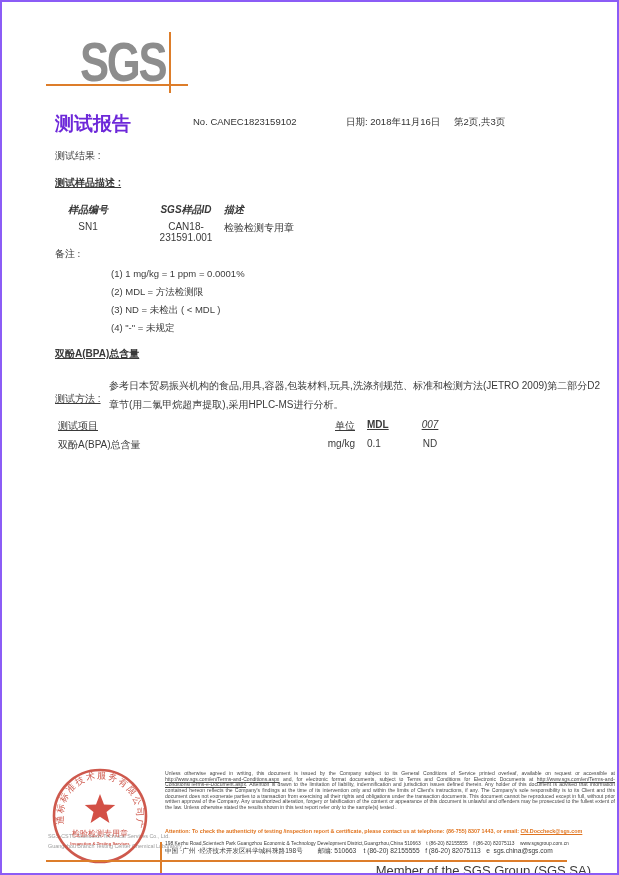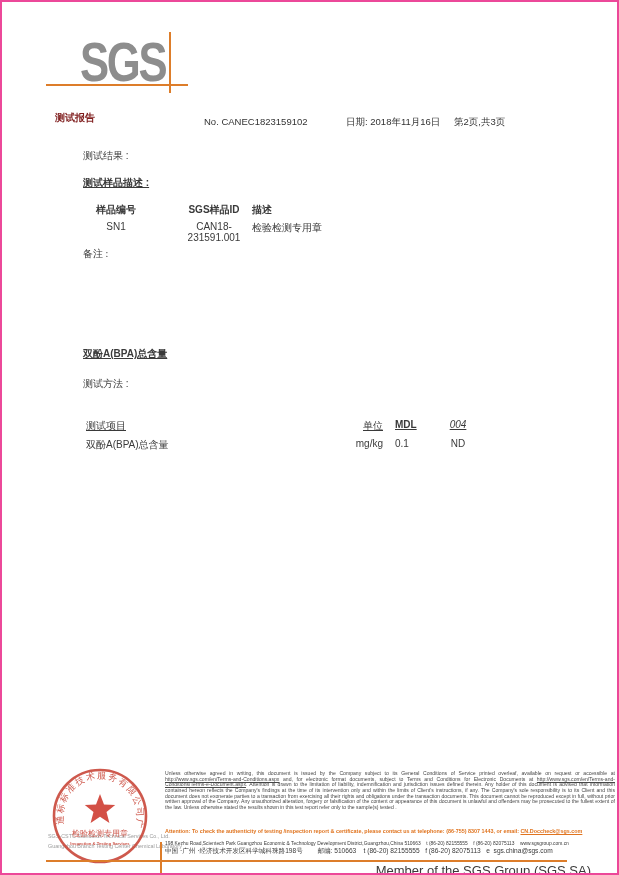--- a/index.html
+++ b/index.html
@@ -1,49 +1,49 @@
 <!DOCTYPE html>
 <html><head>
 <meta charset="utf-8">
 <style>
   html,body { margin:0; padding:0; background:#e8e8e8; }
   .page {
     position:relative; width:619px; height:875px; background:#ffffff;
     font-family:"Liberation Sans", sans-serif; color:#3c3c3c;
-    border:2px solid #ec4899; box-sizing:border-box; overflow:hidden;
+    border:2px solid #8b5cf6; box-sizing:border-box; overflow:hidden;
   }
   .abs { position:absolute; }
   
   .logo-text {
     left:78px; top:37px; font-size:56px; line-height:46px; font-weight:bold;
     color:#8d8d8d; letter-spacing:-3px;
     transform:scaleX(0.78); transform-origin:left top;
   }
   .logo-hline { left:44px; top:82px; width:142px; height:2px; }
   .logo-vline { left:167px; top:30px; width:2px; height:61px; }
   .accent-bg { background:#dd7d2a; }
   
-  .doc-title { left:53px; top:109px; font-size:10px; font-weight:bold; color:#7f1d1d; }
+  .doc-title { left:53px; top:109px; font-size:19px; font-weight:bold; color:#6d28d9; }
   .hdr-meta  { font-size:9.5px; color:#333; }
-  .report-no { left:202px; top:114px; }
+  .report-no { left:191px; top:114px; }
   .doc-date  { left:344px; top:114px;text-align:center; }
   .page-info { left:452px; top:114px; }
   
-  .b { font-size:10px; color:#3a3a3a;margin-left:28px; }
+  .b { font-size:10px; color:#3a3a3a; }
   .results-label { left:53px; top:147px; }
   .sample-heading { left:53px; top:174px; font-weight:bold; text-decoration:underline; }
   .st-c1 { left:58px;  width:56px; text-align:center; }
   .st-c2 { left:140px; width:88px; text-align:center; }
   .st-c3 { left:222px; }
-  .st-hdr { top:201px; font-weight:bold; }
+  .st-hdr { top:201px; font-weight:bold;font-style:italic; }
   .st-row { top:219px; }
   .remarks-label { left:53px; top:245px;font-family:Liberation Serif, serif; }
   .remarks-list { left:109px; top:263px; font-size:9.5px; line-height:18px; }
   .bpa-heading { left:53px; top:345px; font-weight:bold; text-decoration:underline; }
-  .method-label { left:53px; top:375px; }
+  .method-label { left:53px; top:390px;text-decoration:underline; }
   .method-text { left:107px; top:375px; width:496px; line-height:18.5px; }
   .rt-c1 { left:56px; }
   .rt-c2 { left:313px; width:40px; text-align:right; }
   .rt-c3 { left:365px; width:44px; text-align:left; }
   .rt-c4 { left:406px; width:44px; text-align:center; }
   .rt-hdr { top:417px; }
   .rt-hdr .u { text-decoration:underline; }
   .rt-row { top:436px; }
   .bold { font-weight:bold; }
   .ital { font-style:italic; }
@@ -85,28 +85,35 @@
   <div class="abs b sample-heading">测试样品描述 :</div>
 
   <div class="abs b st-hdr st-c1">样品编号</div>
   <div class="abs b st-hdr st-c2">SGS样品ID</div>
   <div class="abs b st-hdr st-c3">描述</div>
   <div class="abs b st-row st-c1">SN1</div>
   <div class="abs b st-row st-c2">CAN18-231591.001</div>
   <div class="abs b st-row st-c3">检验检测专用章</div>
 
   <div class="abs b remarks-label">备注 :</div>
+  <div class="abs remarks-list">
+    <div>(1) 1 mg/kg = 1 ppm = 0.0001%</div>
+    <div>(2) MDL = 方法检测限</div>
+    <div>(3) ND = 未检出 ( &lt; MDL )</div>
+    <div>(4) "-" = 未规定</div>
+  </div>
 
   <div class="abs b bpa-heading">双酚A(BPA)总含量</div>
   <div class="abs b method-label">测试方法 :</div>
+  <div class="abs b method-text">参考日本贸易振兴机构的食品,用具,容器,包装材料,玩具,洗涤剂规范、标准和检测方法(JETRO 2009)第二部分D2章节(用二氯甲烷超声提取),采用HPLC-MS进行分析。</div>
 
   <div class="abs b rt-hdr rt-c1"><span class="u">测试项目</span></div>
   <div class="abs b rt-hdr rt-c2"><span class="u">单位</span></div>
   <div class="abs b rt-hdr rt-c3"><span class="u bold">MDL</span></div>
-  <div class="abs b rt-hdr rt-c4"><span class="u ital">004</span></div>
+  <div class="abs b rt-hdr rt-c4"><span class="u ital">007</span></div>
   <div class="abs b rt-row rt-c1">双酚A(BPA)总含量</div>
   <div class="abs b rt-row rt-c2">mg/kg</div>
   <div class="abs b rt-row rt-c3">0.1</div>
   <div class="abs b rt-row rt-c4">ND</div>
 
   <div class="abs company-l1">SGS-CSTC Standards Technical Services Co., Ltd.</div>
   <div class="abs company-l2">Guangzhou Branch Testing Center Chemical Laboratory</div>
 
   <svg class="abs stamp" viewBox="0 0 100 100">
     <circle cx="50" cy="50" r="46" fill="none" stroke="#c9473a" stroke-width="2.6" opacity="0.9"></circle>

